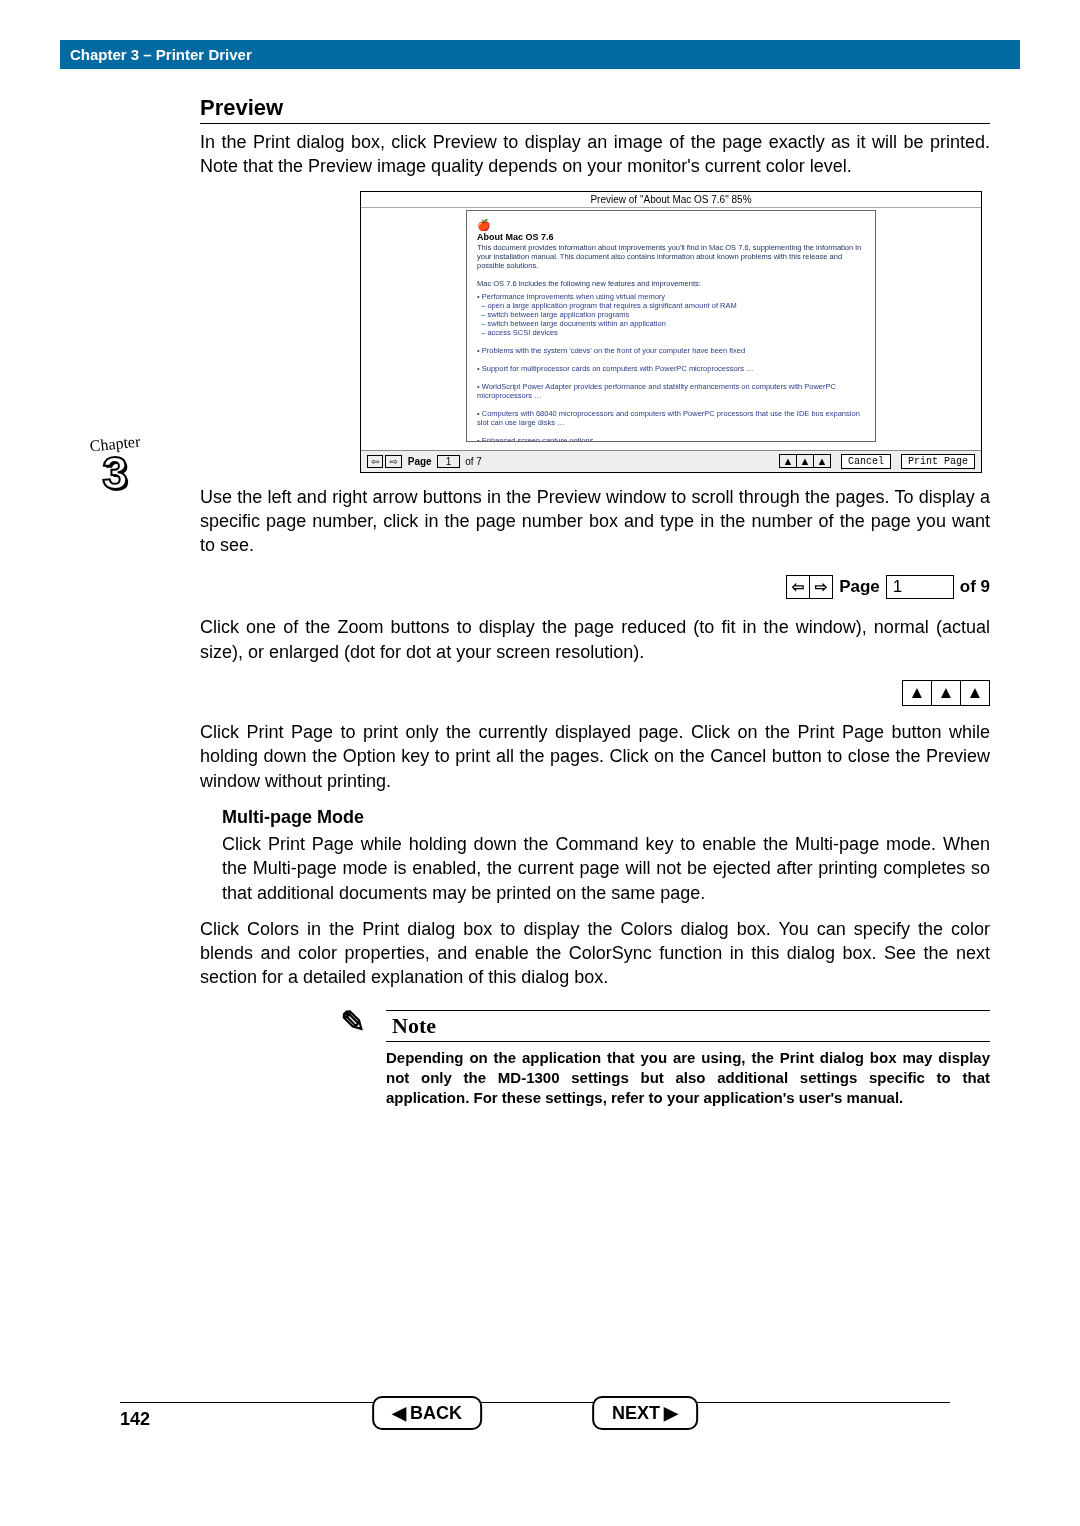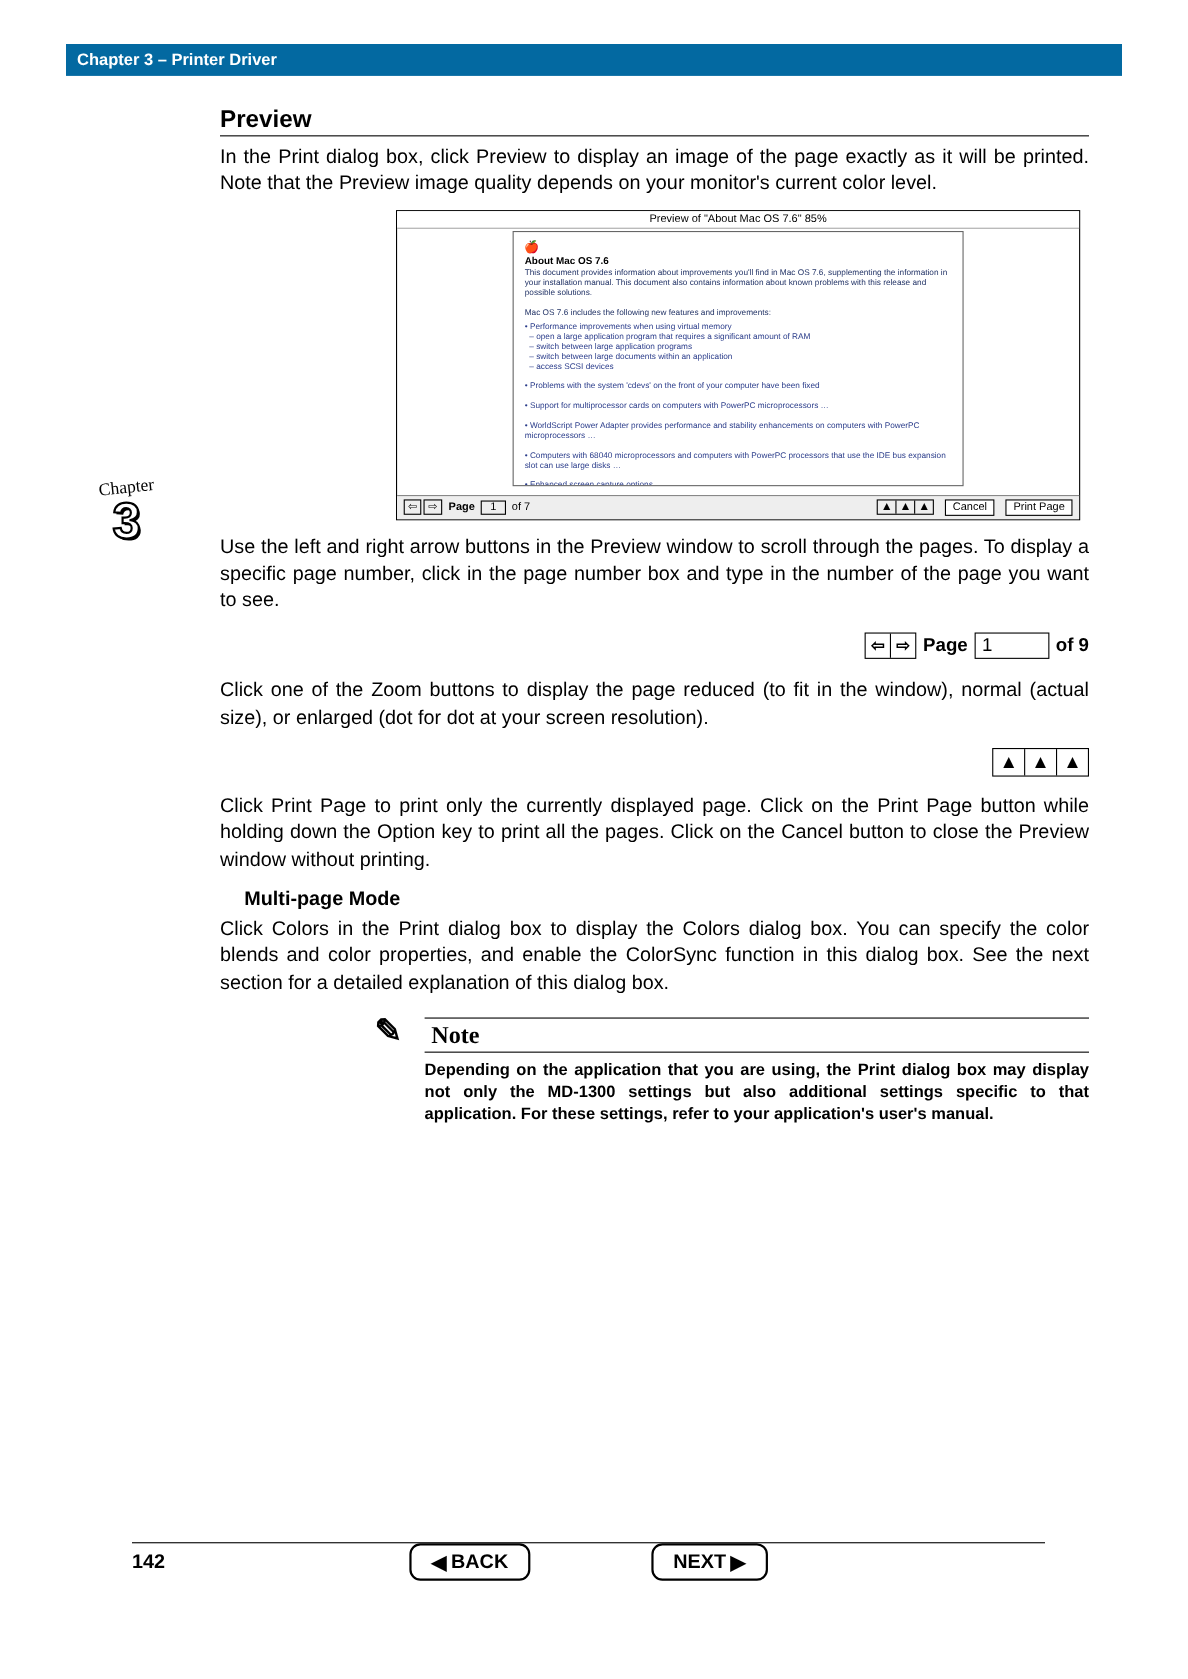--- a/index.html
+++ b/index.html
@@ -88,20 +88,21 @@
     padding: 0 6px;
     box-sizing:border-box;
     background:#eee;
   }
   .preview-footer .btn {
     border:1px solid #000;
     padding:1px 6px;
     margin-left:4px;
     background:#fff;
     font-size:10px;
+    font-family:Liberation Mono, monospace;
   }
   .preview-footer .arrows {
     display:flex; gap:2px; align-items:center;
   }
   .zoom-icons {
     display:inline-flex;
     gap:0;
     border:1px solid #000;
   }
   .zoom-icons span{
@@ -215,21 +216,21 @@
     text-shadow: 2px 2px 0 #000;
     line-height: 0.9;
   }
   .footer {
     position:absolute;
     left:60px; right:70px; bottom:50px;
     border-top:1px solid #000;
     padding-top:6px;
     display:flex;
     justify-content:space-between;
-    align-items:center;
+    align-items:flex-end;
   }
   .page-num {
     font-weight:bold;
     font-size:18px;
   }
   .nav-buttons {
     position:absolute;
     left: 50%;
     transform: translateX(-50%);
     display:flex;
@@ -322,20 +323,21 @@
     <div class="zoom-right">
       <span>▲</span>
       <span>▲</span>
       <span>▲</span>
     </div>
     <div class="clear"></div>
 
     <div class="body-text">Click Print Page to print only the currently displayed page.  Click on the Print Page button while holding down the Option key to print all the pages.  Click on the Cancel button to close the Preview window without printing.</div>
 
     <div class="sub-title">Multi-page Mode</div>
+    <div class="sub-text">Click Print Page while holding down the Command key to enable the Multi-page mode.  When the Multi-page mode is enabled, the current page will not be ejected after printing completes so that additional documents may be printed on the same page.</div>
 
     <div class="body-text">Click Colors in the Print dialog box to display the Colors dialog box.  You can specify the color blends and color properties, and enable the ColorSync function in this dialog box.  See the next section for a detailed explanation of this dialog box.</div>
 
     <div class="note-block">
       <div class="note-label-row">
         <div class="note-icon">✎</div>
         <div class="note-label">Note</div>
       </div>
       <div class="note-text">Depending on the application that you are using, the Print dialog box may display not only the MD-1300 settings but also additional settings specific to that application.  For these settings, refer to your application's user's manual.</div>
     </div>

